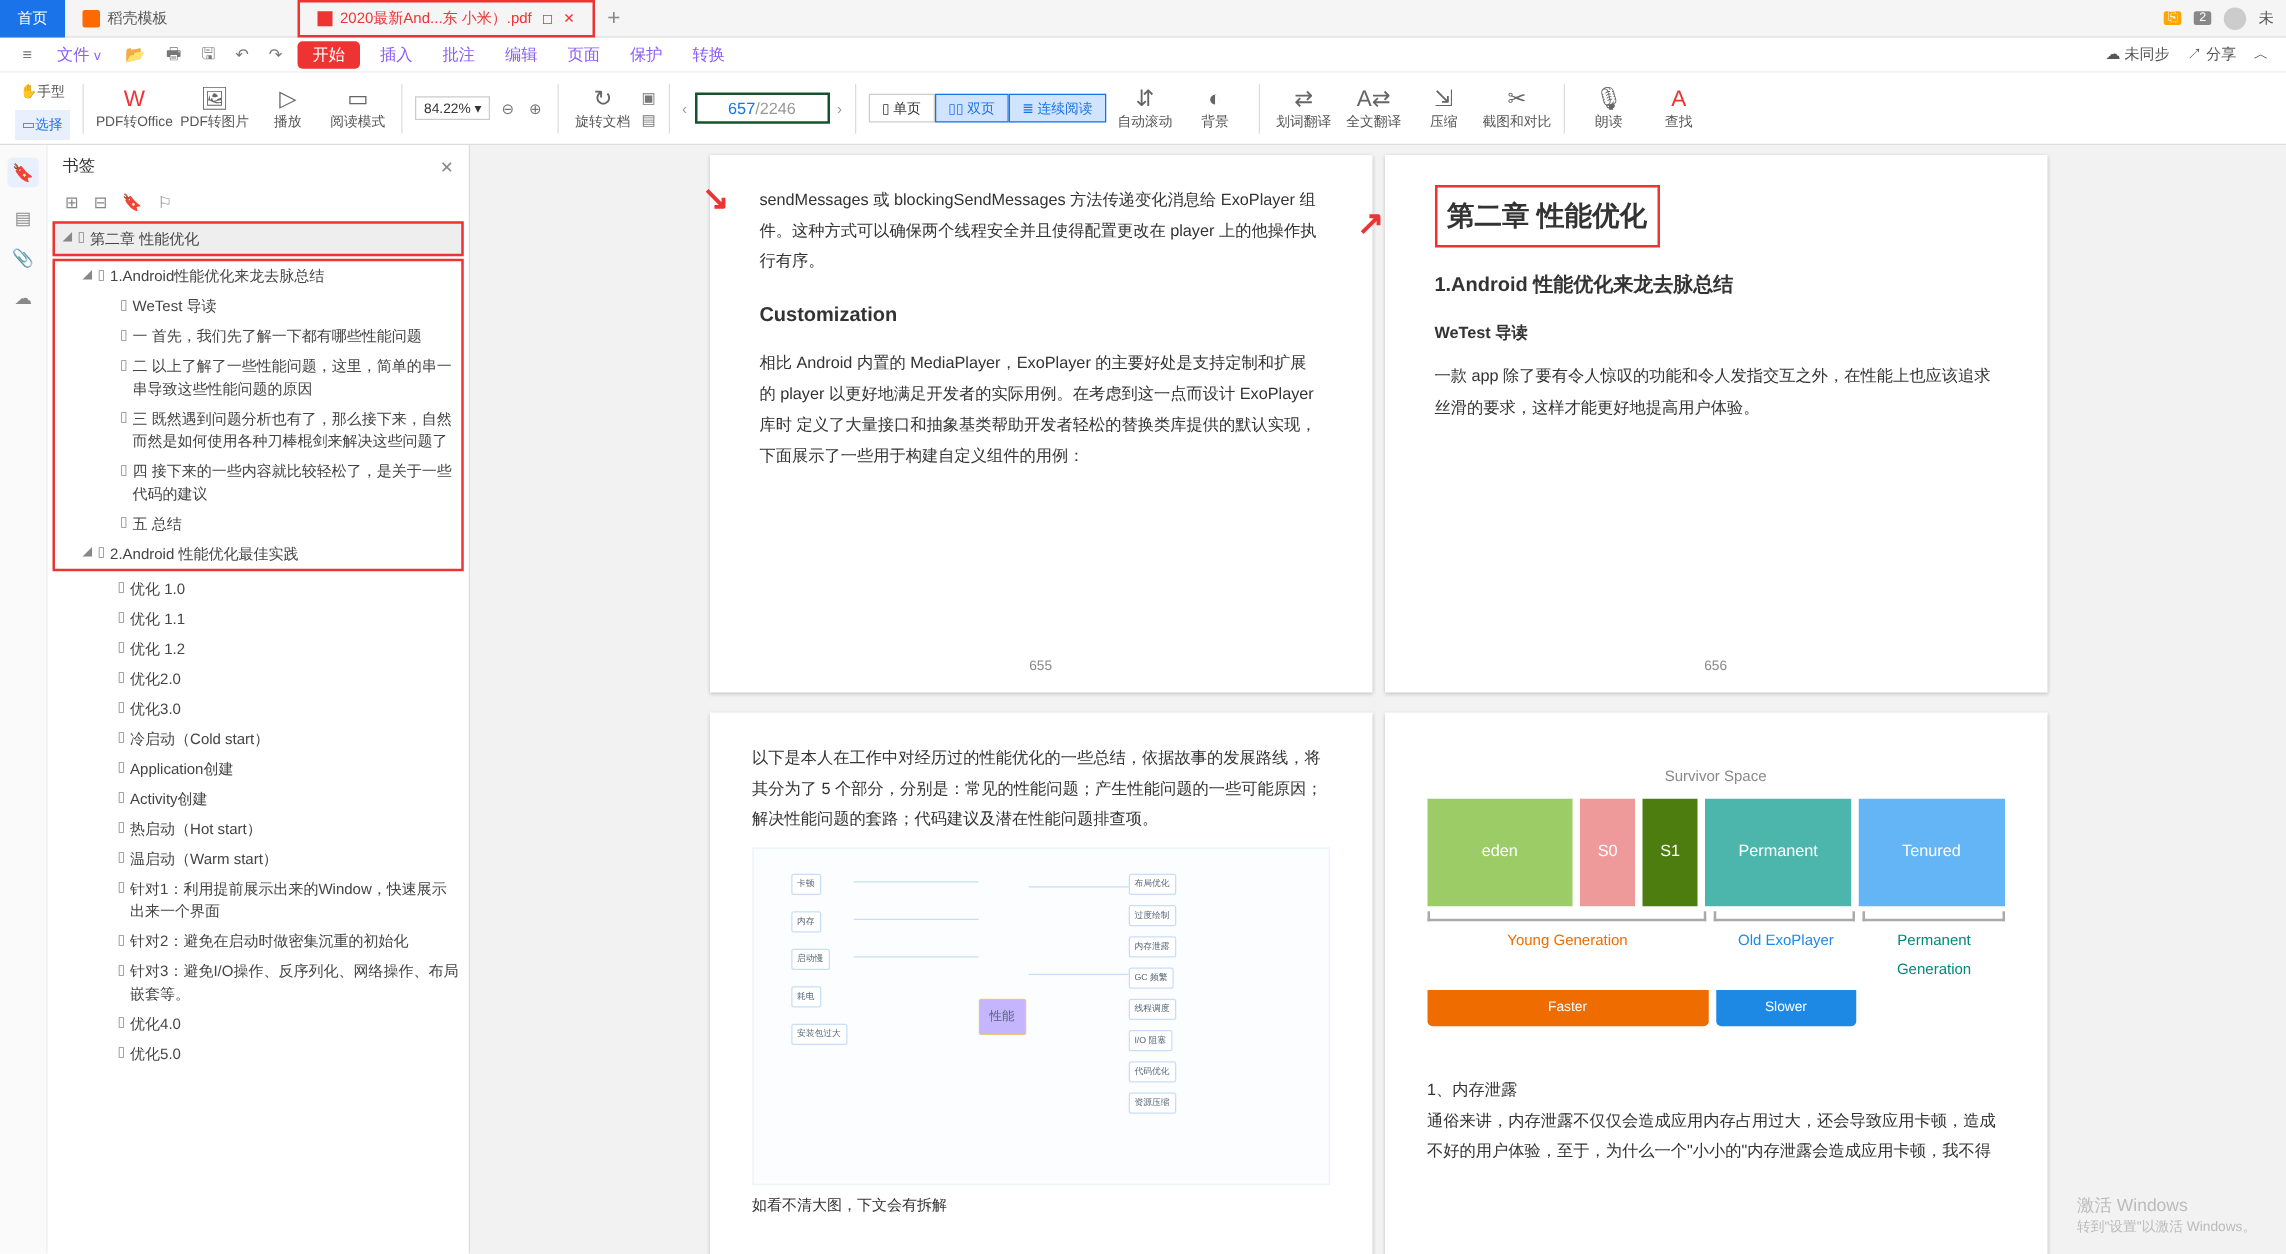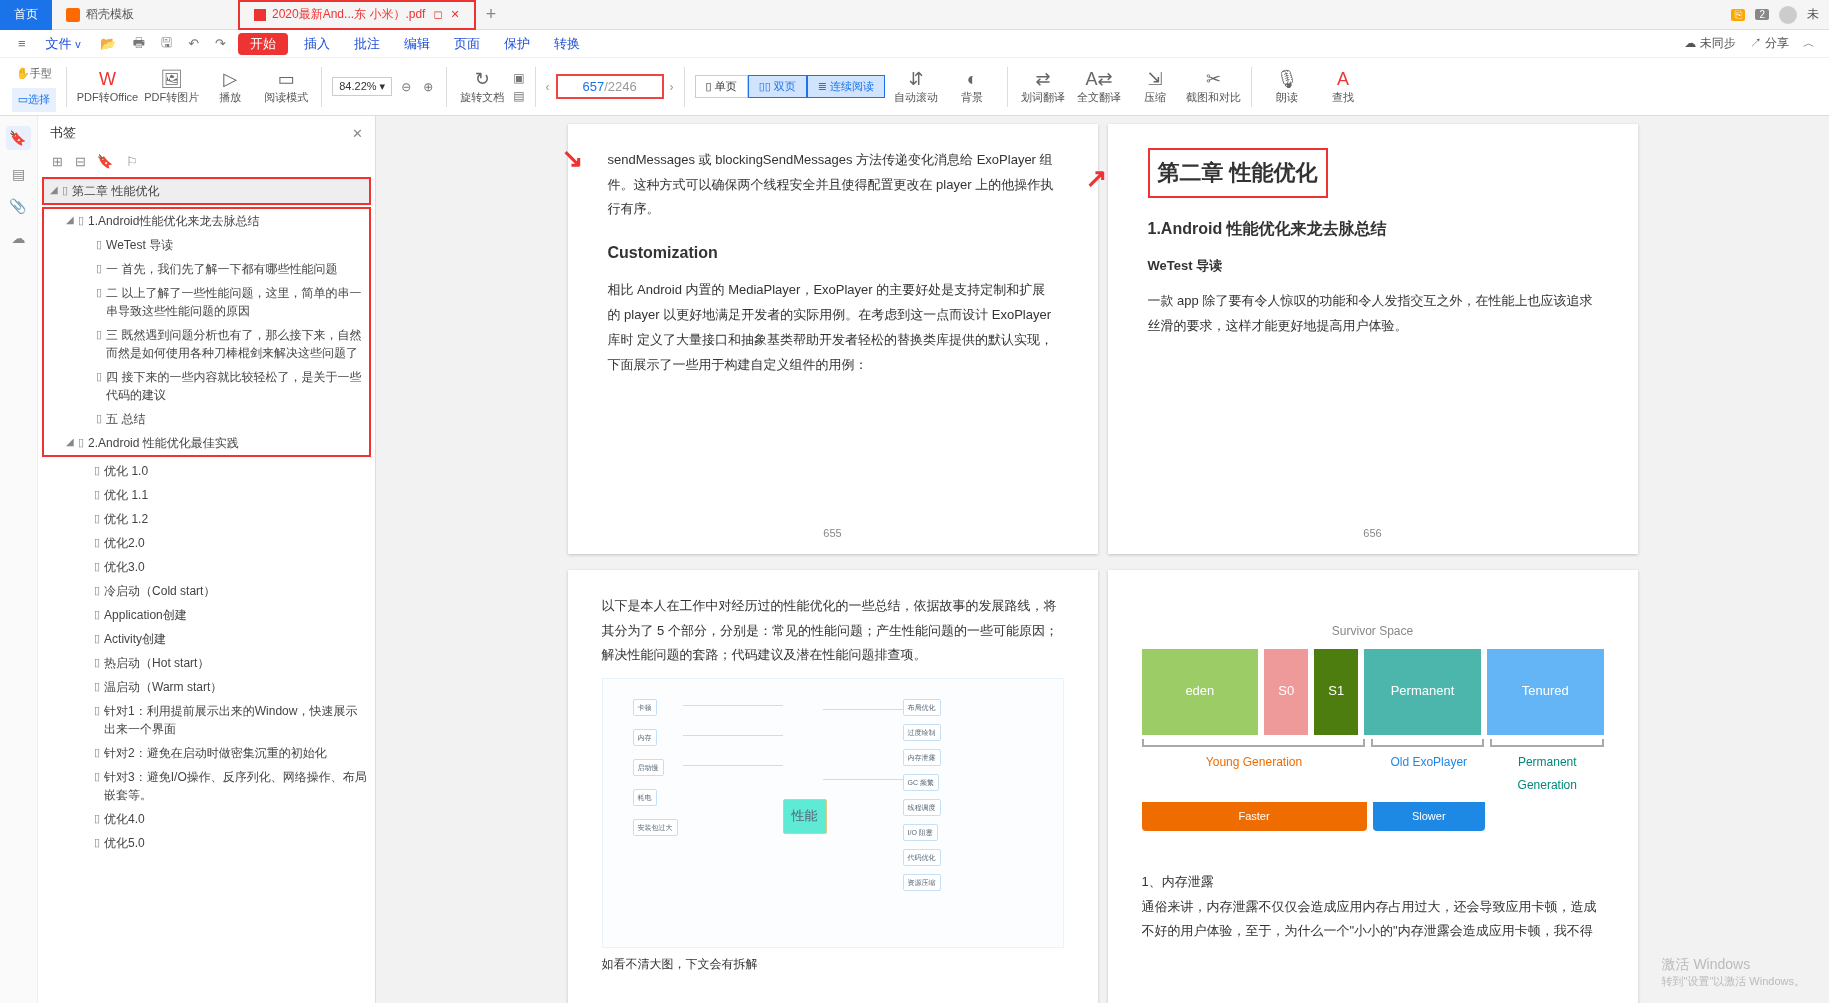--- a/index.html
+++ b/index.html
@@ -12,33 +12,33 @@
 .tab.pdf { border:2px solid #e33; color:#e33; }
 .tab.pdf .sq { width:12px; height:12px; background:#e33; margin-right:6px; display:inline-block; }
 .tab.pdf .ic { margin-left:8px; font-size:11px; }
 .tab.plus { color:#888; font-size:18px; padding:0 10px; }
 .tb-right { position:absolute; right:10px; display:flex; align-items:center; gap:10px; color:#555; }
 .tb-right .badge { background:#ffa500; color:#fff; padding:0 3px; border-radius:2px; font-size:10px; }
 .tb-right .sq2 { background:#888; color:#fff; padding:0 4px; font-size:10px; border-radius:2px; }
 .avatar { width:18px; height:18px; border-radius:50%; background:#ccc; }
 
 .menubar { height:28px; display:flex; align-items:center; padding:0 14px; gap:8px; border-bottom:1px solid #eee; position:relative; }
-.menubar .mi { padding:2px 8px; font-size:13px; color:#1d4ed8; }
+.menubar .mi { padding:2px 8px; font-size:13px; color:#8b5cf6; }
 .menubar .mi.start { background:#e33; color:#fff; border-radius:4px; padding:2px 12px; }
 .menubar .ico { color:#777; font-size:13px; padding:0 4px; }
 .menubar .right { position:absolute; right:14px; display:flex; align-items:center; gap:14px; color:#555; }
 
 .ribbon { height:58px; display:flex; align-items:center; padding:0 12px; gap:6px; border-bottom:1px solid #ddd; }
 .rbtn { display:flex; flex-direction:column; align-items:center; justify-content:center; min-width:50px; height:54px; font-size:11px; color:#555; }
 .rbtn.small { min-width:auto; flex-direction:row; padding:0 4px; height:24px; }
 .rbtn .ic { font-size:18px; color:#666; }
 .rbtn .ic.red { color:#e33; }
 .sep { width:1px; height:40px; background:#ddd; margin:0 4px; }
 .zoom-box { border:1px solid #ccc; padding:2px 6px; font-size:11px; min-width:58px; text-align:center; }
-.page-box { border:2px solid #ef4444; padding:3px 4px; font-size:13px; min-width:108px; display:flex; justify-content:center; }
+.page-box { border:2px solid #14532d; padding:3px 4px; font-size:13px; min-width:108px; display:flex; justify-content:center; }
 .page-box .cur { color:#1a73e8; }
 .page-box .tot { color:#999; }
 .view-group { display:flex; align-items:center; }
 .view-btn { border:1px solid #ccc; padding:3px 10px; font-size:11px; display:flex; align-items:center; gap:3px; }
 .view-btn.sel { background:#d0e4ff; color:#1a73e8; border-color:#1a73e8; }
 .rowv { display:flex; flex-direction:column; gap:2px; }
 
 .main { display:flex; height:calc(1003px - 30px - 28px - 58px); }
 .iconbar { width:38px; background:#fafafa; border-right:1px solid #eee; display:flex; flex-direction:column; align-items:center; padding-top:10px; gap:16px; color:#888; font-size:14px; }
 .iconbar .sel { color:#1a73e8; background:#e8f0fe; padding:4px; border-radius:4px; }
@@ -62,24 +62,24 @@
 .page { background:#fff; width:530px; min-height:430px; padding:24px 40px; box-shadow:0 1px 3px rgba(0,0,0,.2); position:relative; font-size:13px; line-height:1.9; }
 .page h2b { font-size:22px; font-weight:bold; border:2px solid #e33; padding:2px 8px; display:inline-block; }
 .page .hsec { font-size:16px; font-weight:bold; margin:16px 0 10px 0; }
 .page .sub { font-weight:bold; margin:10px 0; }
 .page .pnum { position:absolute; bottom:10px; left:50%; transform:translateX(-50%); color:#888; font-size:11px; }
 .page .arrow { position:absolute; color:#e33; font-size:26px; font-weight:bold; }
 
 .page2 { background:#fff; width:530px; height:540px; padding:24px 34px; box-shadow:0 1px 3px rgba(0,0,0,.2); position:relative; font-size:13px; line-height:1.9; }
 .mindmap { width:100%; height:270px; background:#fbfdff; border:1px solid #eaf2fb; position:relative; overflow:hidden; margin-top:10px; }
 .mm-node { position:absolute; background:#fff; border:1px solid #c7dff6; font-size:7px; padding:1px 4px; color:#567; border-radius:2px; }
-.mm-center { left:180px; top:120px; background:#5eead4; border-color:#e6c97a; padding:4px 8px; font-size:13px; }
+.mm-center { left:180px; top:120px; background:#c4b5fd; border-color:#e6c97a; padding:4px 8px; font-size:10px; }
 .mm-line { position:absolute; background:#c7dff6; height:1px; }
 
-.gengraph { width:100%; height:190px; margin-top:26px; position:relative; }
+.gengraph { width:100%; height:190px; margin-top:16px; position:relative; }
 .gg-title { text-align:center; color:#888; font-size:12px; margin-bottom:6px; }
 .gg-row { display:flex; gap:6px; height:86px; }
 .gg-box { flex:1; color:#fff; display:flex; align-items:center; justify-content:center; font-size:13px; }
 .gg-eden { background:#9ccc65; }
 .gg-s0 { background:#ef9a9a; max-width:44px; }
 .gg-s1 { background:#4d7c0f; max-width:44px; }
 .gg-ten { background:#64b5f6; }
 .gg-perm { background:#4db6ac; }
 .gg-brk { display:flex; gap:6px; margin-top:4px; }
 .gg-bk { flex:1; height:8px; border-bottom:2px solid #aaa; border-left:2px solid #aaa; border-right:2px solid #aaa; }

